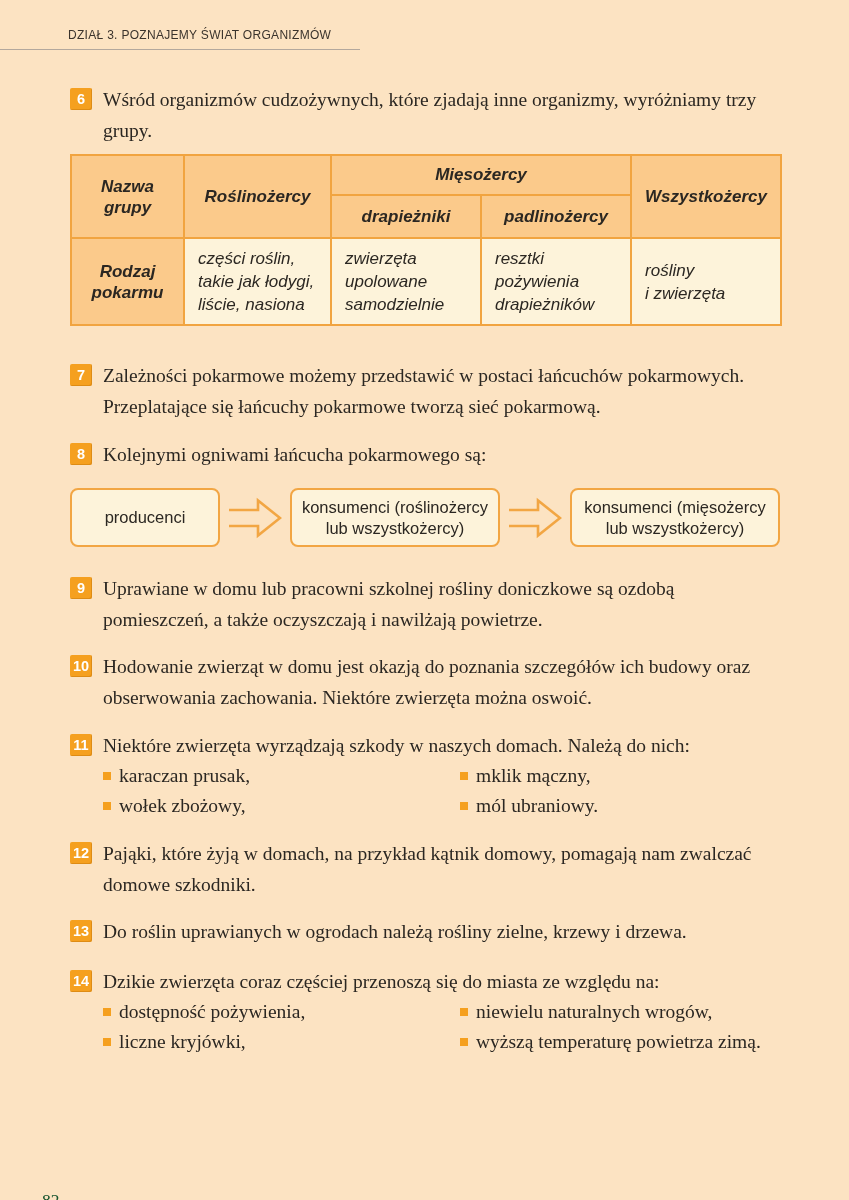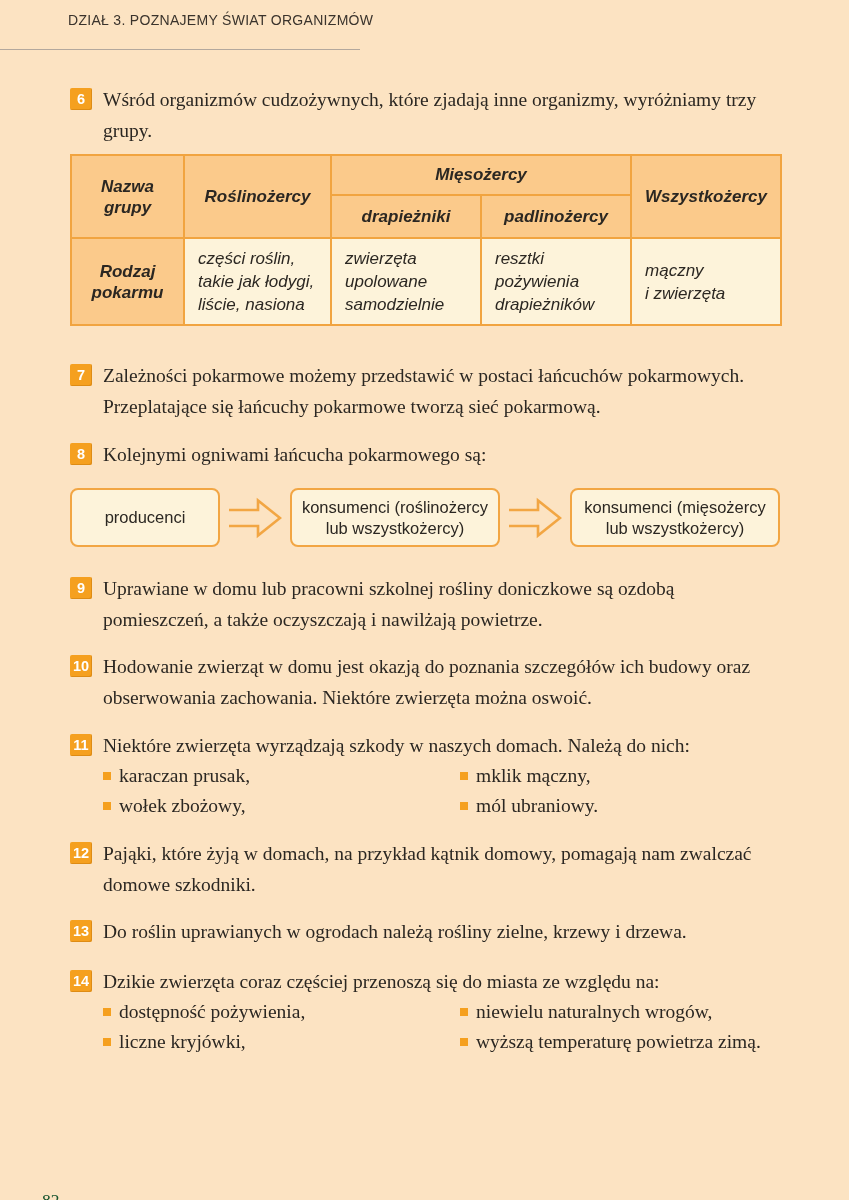--- a/index.html
+++ b/index.html
@@ -5,23 +5,23 @@
   html,body{margin:0;padding:0;}
   body{
     width:849px;height:1200px;
     background:#fce3c2;
     font-family:"Liberation Serif", serif;
     color:#2b2722;
     position:relative;
     overflow:hidden;
   }
   .running-head{
-    position:absolute;left:68px;top:12px;
+    position:absolute;left:68px;top:28px;
     font-family:"Liberation Sans", sans-serif;
-    font-size:14px;letter-spacing:.3px;
+    font-size:12px;letter-spacing:.3px;
     color:#3a332c;
   }
   .head-rule{
     position:absolute;left:0;top:49px;
     width:360px;height:1px;background:#b3a89d;
   }
   .content{
     position:absolute;left:70px;top:84px;width:710px;
   }
   .item{display:flex;align-items:flex-start;}
@@ -124,21 +124,21 @@
         <div>zwierzęta</div>
         <div>upolowane</div>
         <div>samodzielnie</div>
       </td>
       <td>
         <div>resztki</div>
         <div>pożywienia</div>
         <div>drapieżników</div>
       </td>
       <td>
-        <div>mączny</div>
+        <div>rośliny</div>
         <div>i zwierzęta</div>
       </td>
     </tr>
   </tbody>
     </table>
 
   <section class="item" style="margin-top:34px">
     <span class="badge">7</span>
     <p class="itext">Zależności pokarmowe możemy przedstawić w postaci łańcuchów pokarmowych. Przeplatające się łańcuchy pokarmowe tworzą sieć pokarmową.</p>
   </section>

